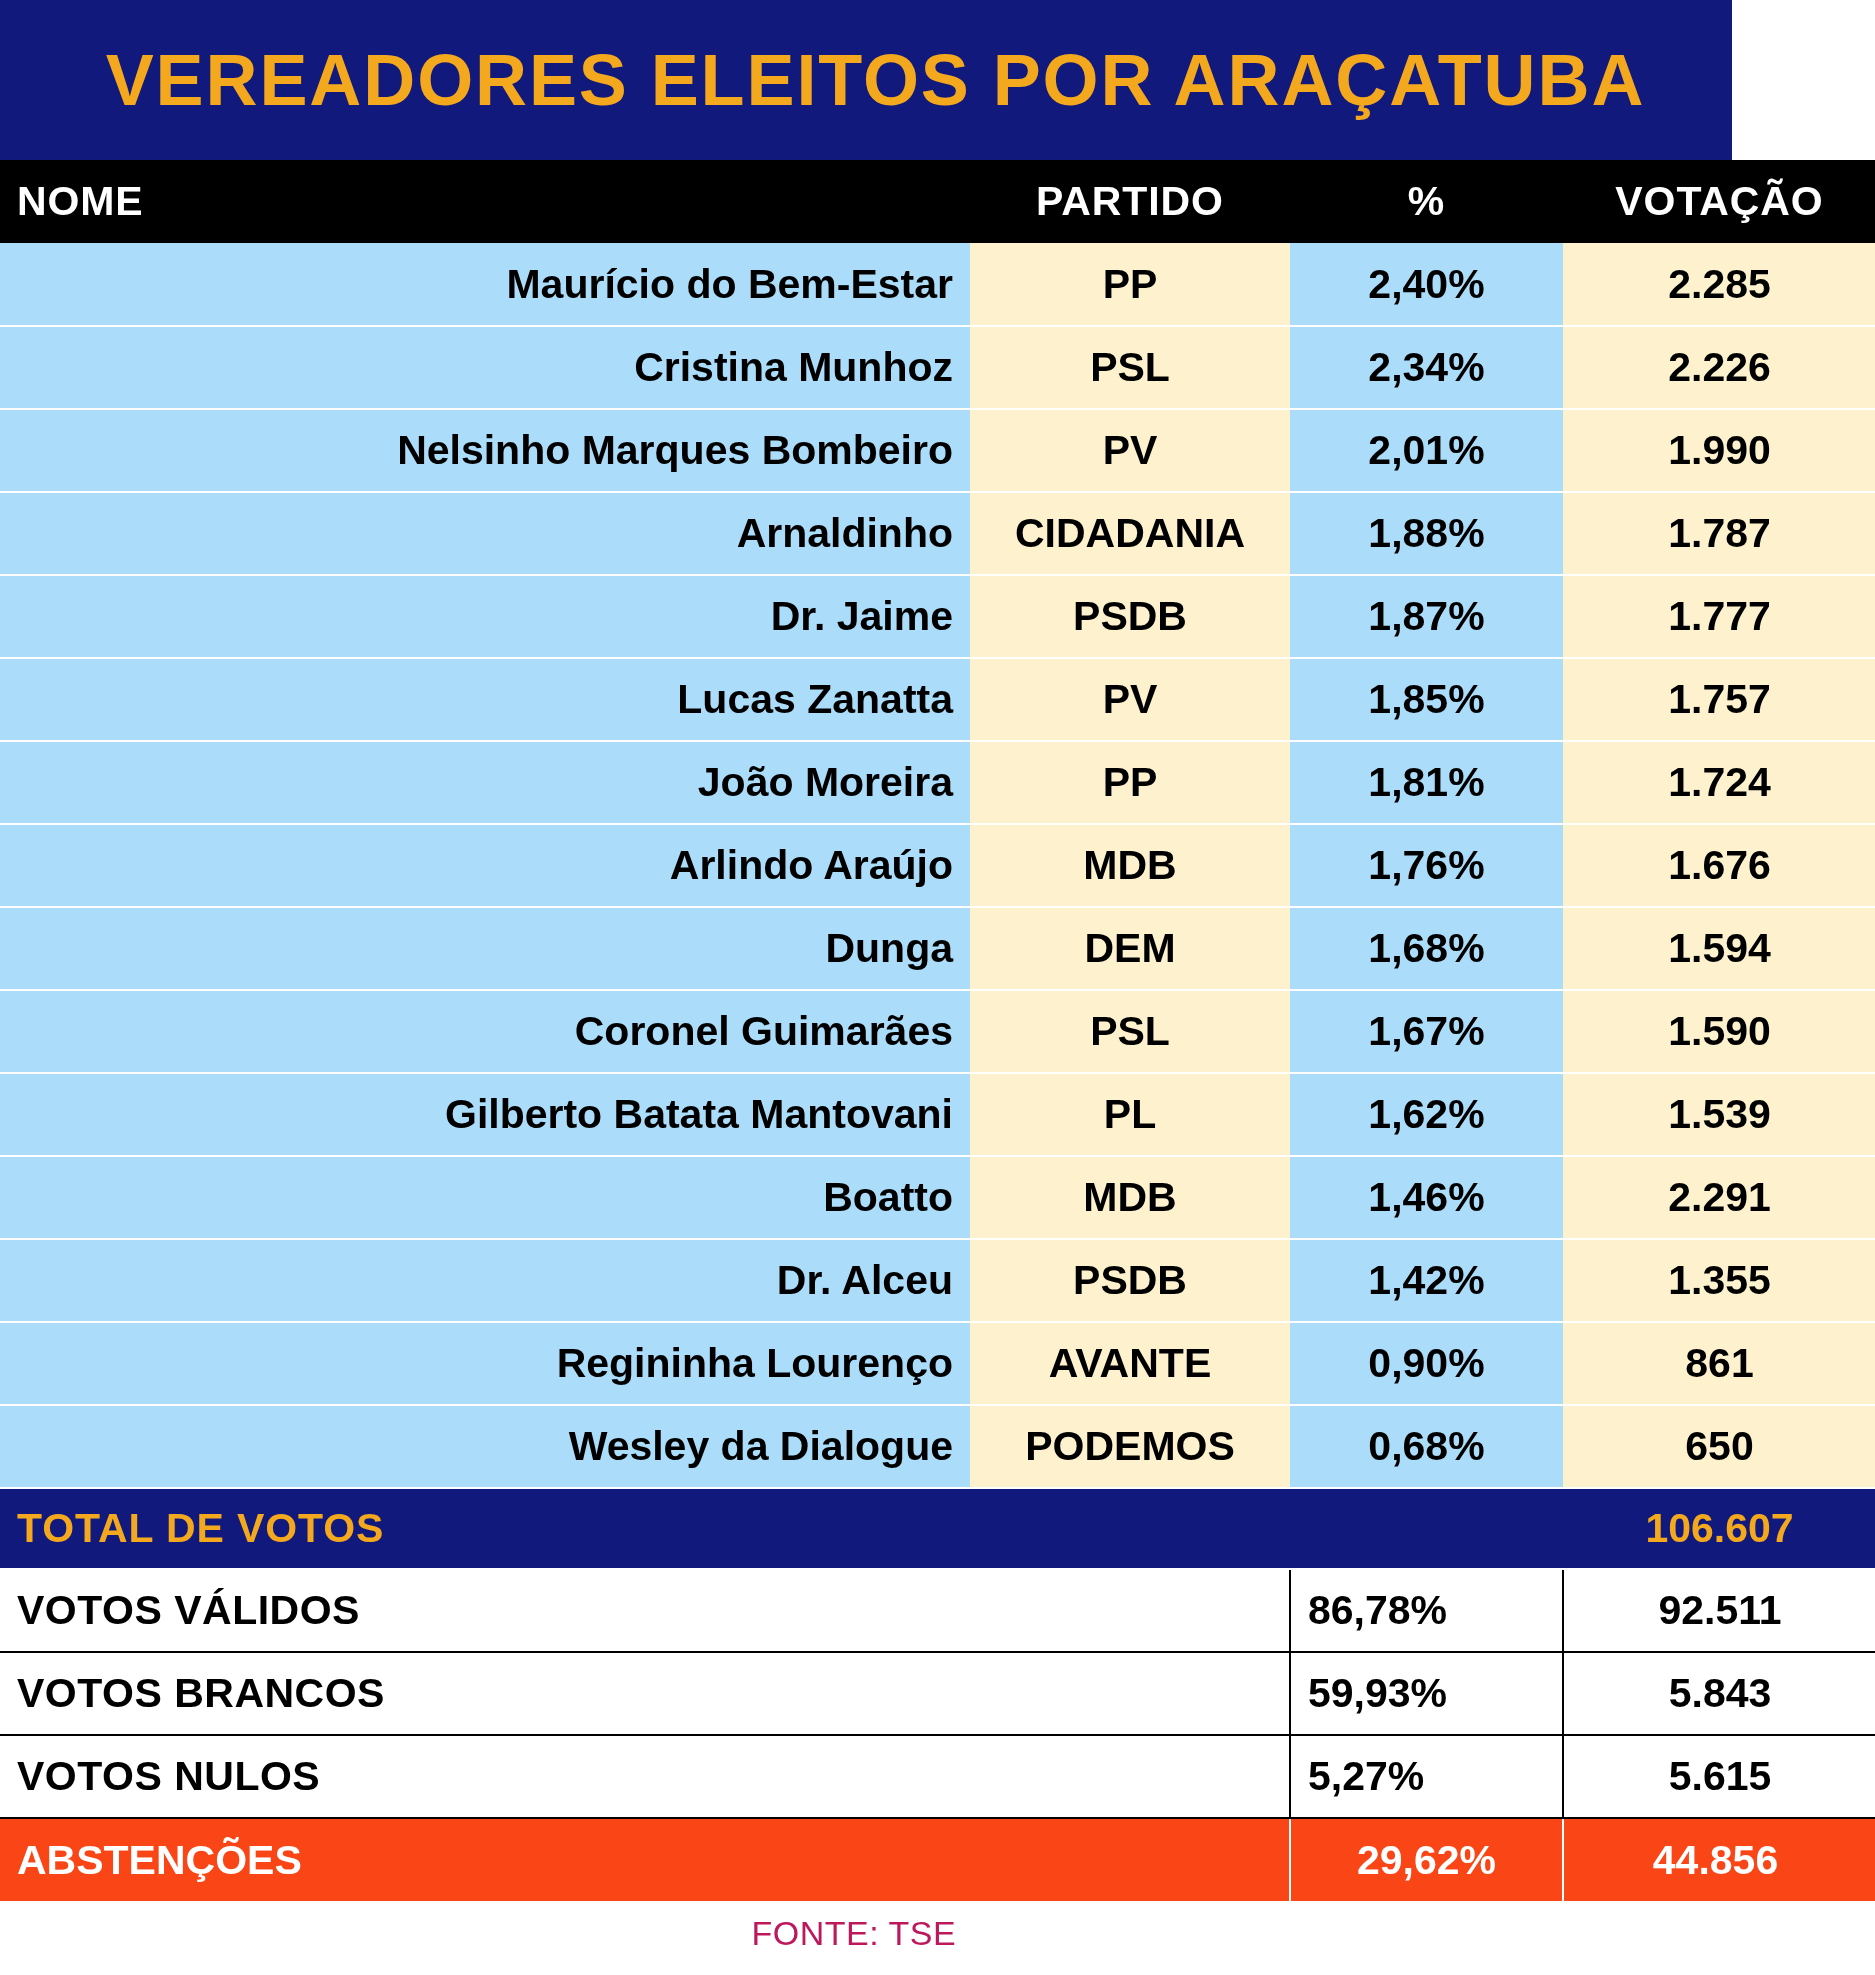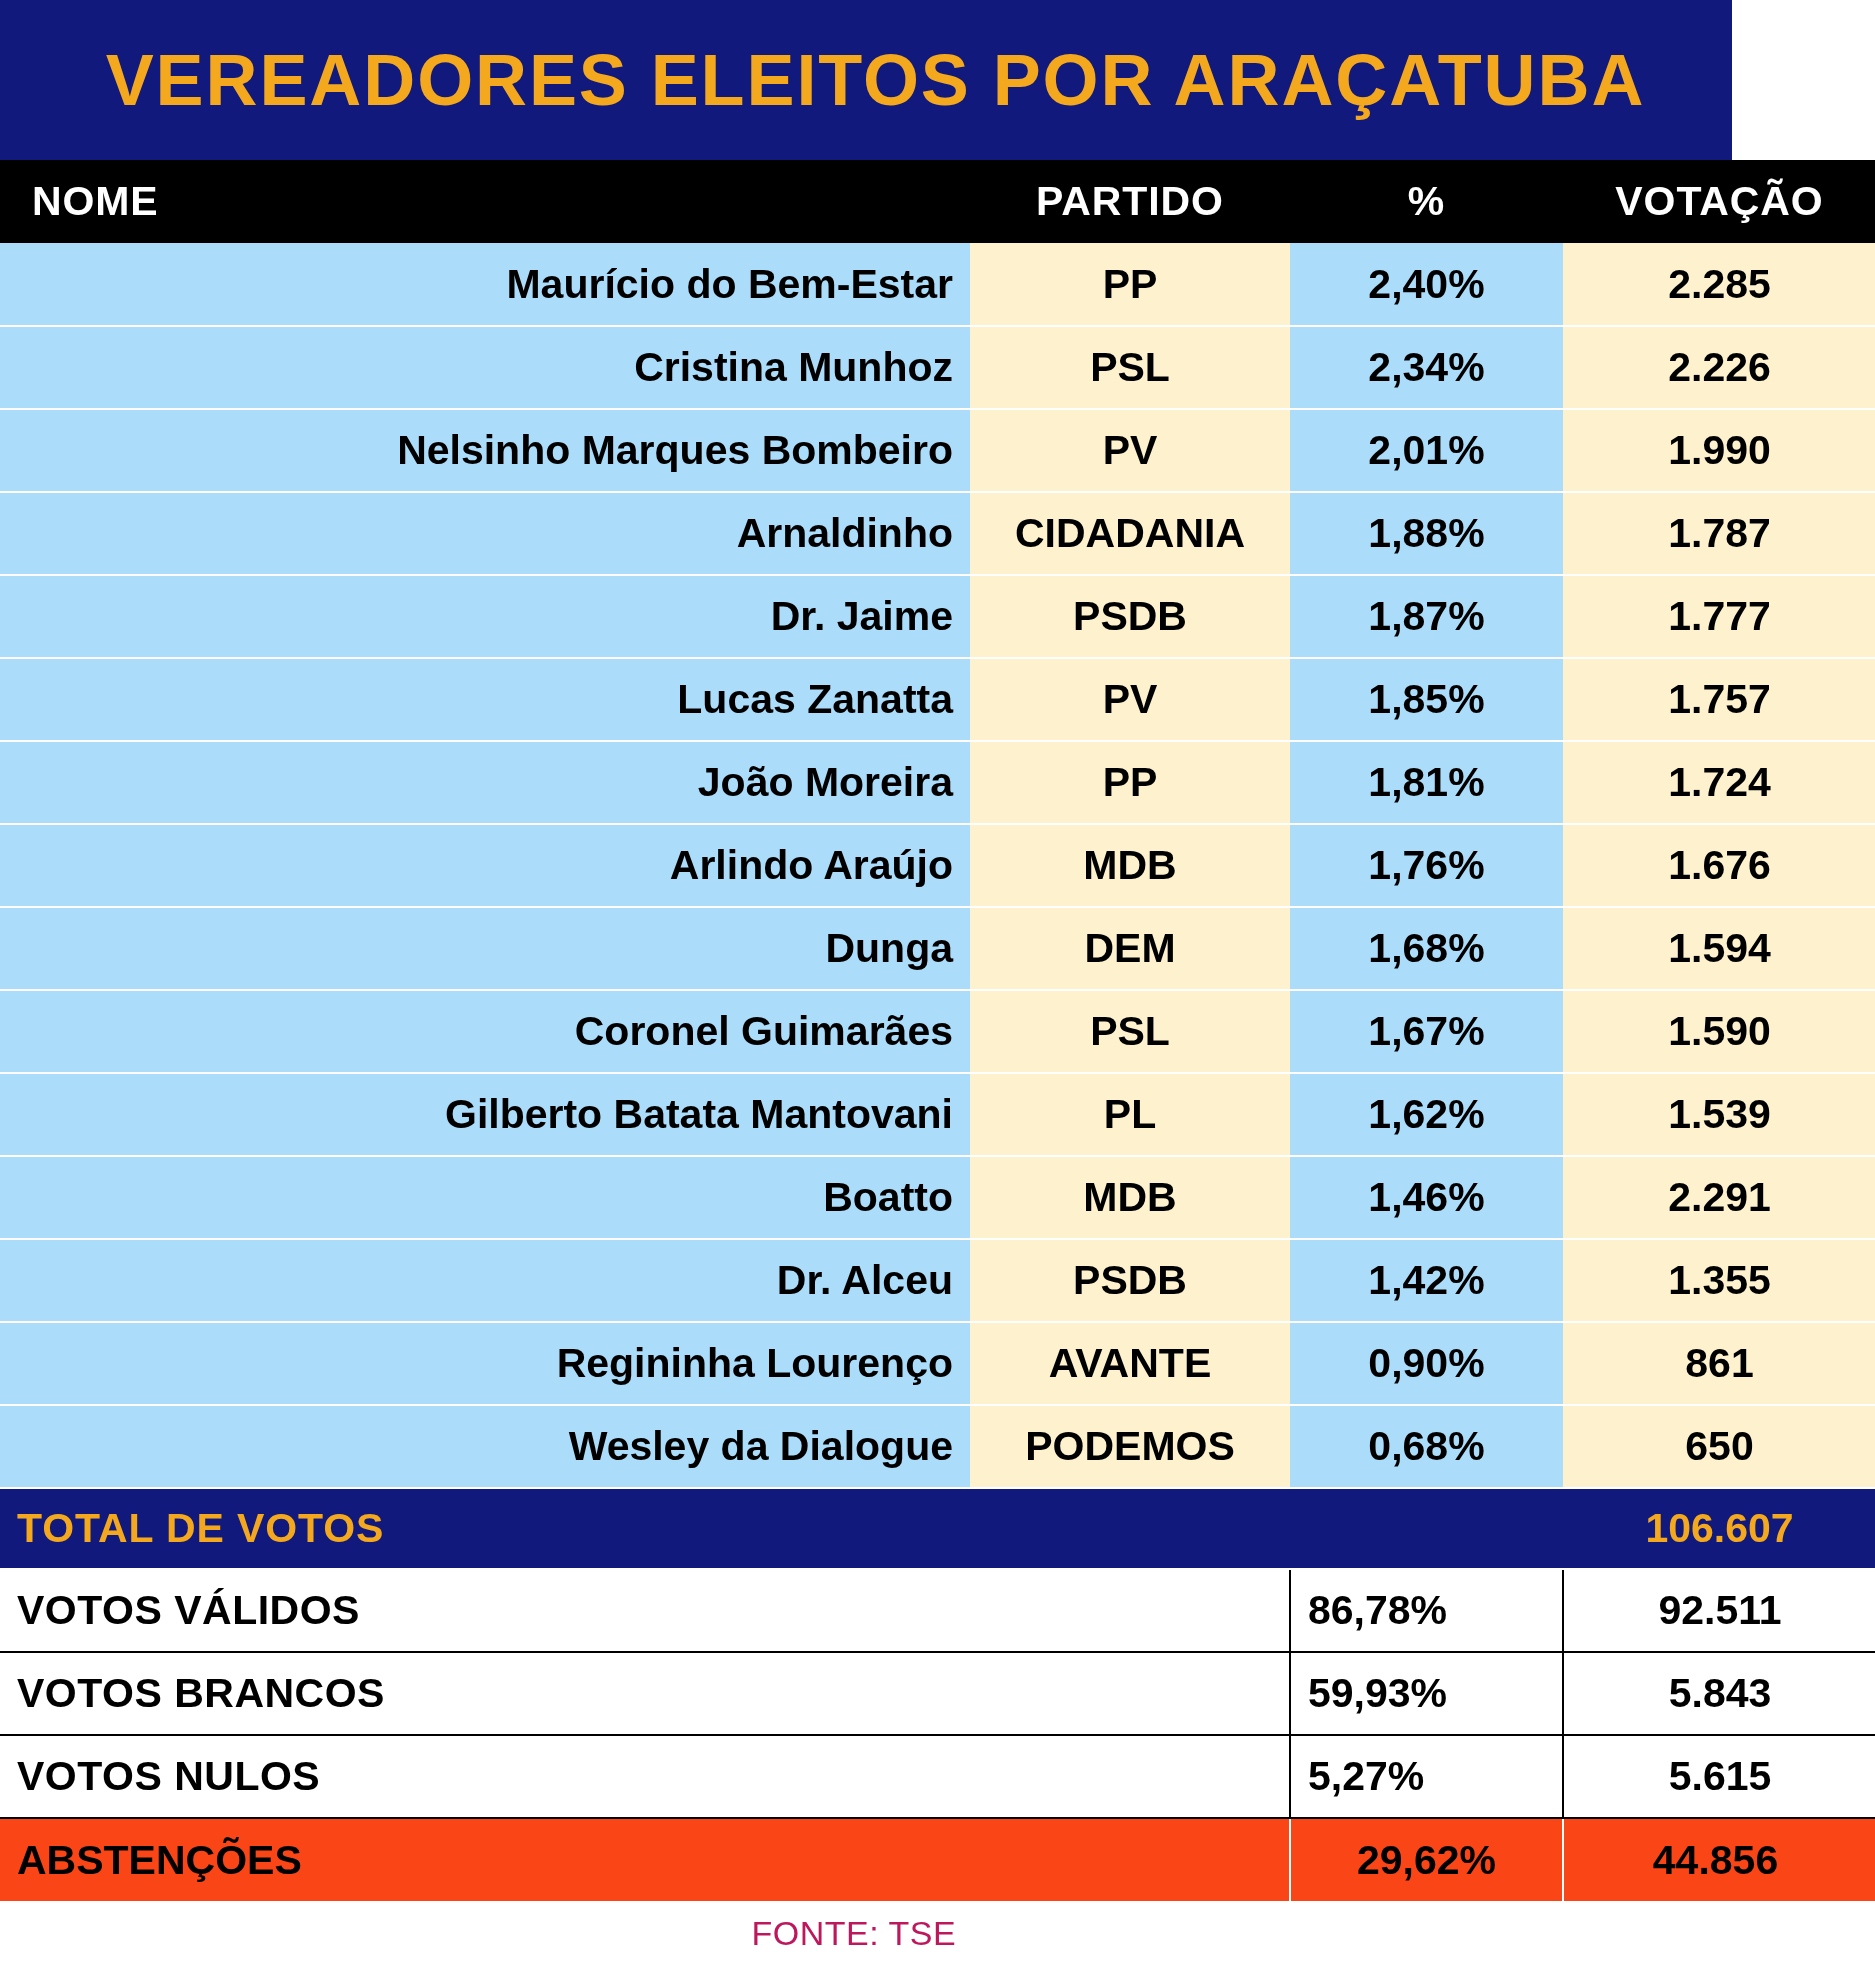--- a/index.html
+++ b/index.html
@@ -47,21 +47,21 @@
   table.votes col.c-pct   { width: 273px; }
   table.votes col.c-votes { width: 313px; }
 
   thead th {
     background: #000000;
     color: #ffffff;
     font-size: 41px;
     font-weight: bold;
     height: 83px;
     letter-spacing: 0.9px;
-    padding: 0 32px;
+    padding: 0 17px;
     box-sizing: border-box;
     border: 0;
   }
   thead th.h-name  { text-align: left; }
   thead th.h-party { text-align: center; }
   thead th.h-pct   { text-align: center; }
   thead th.h-votes { text-align: center; }
 
   tbody td {
     height: 83px;
@@ -111,21 +111,21 @@
   }
   tr.summary td.name { text-align: left; letter-spacing: 0.5px; }
   tr.summary td.pct  { text-align: left; border-left: 2.8px solid #000000; }
   tr.summary td.votes{ text-align: center; border-left: 2.8px solid #000000; }
 
   tr.summary.first td { border-top: 2.8px solid #000000; }
 
   
   tr.abst td {
     background: #fa4616;
-    color: #000000;
+    color: #ffffff;
     border-bottom: 0;
   }
   tr.abst td.name { text-align: left; }
   tr.abst td.pct  { text-align: center; border-left: 2.8px solid #ffffff; }
   tr.abst td.votes{ text-align: center; border-left: 2.8px solid #ffffff; padding-left: 8px; }
 
   
   .source {
     text-align: center;
     font-size: 34px;

